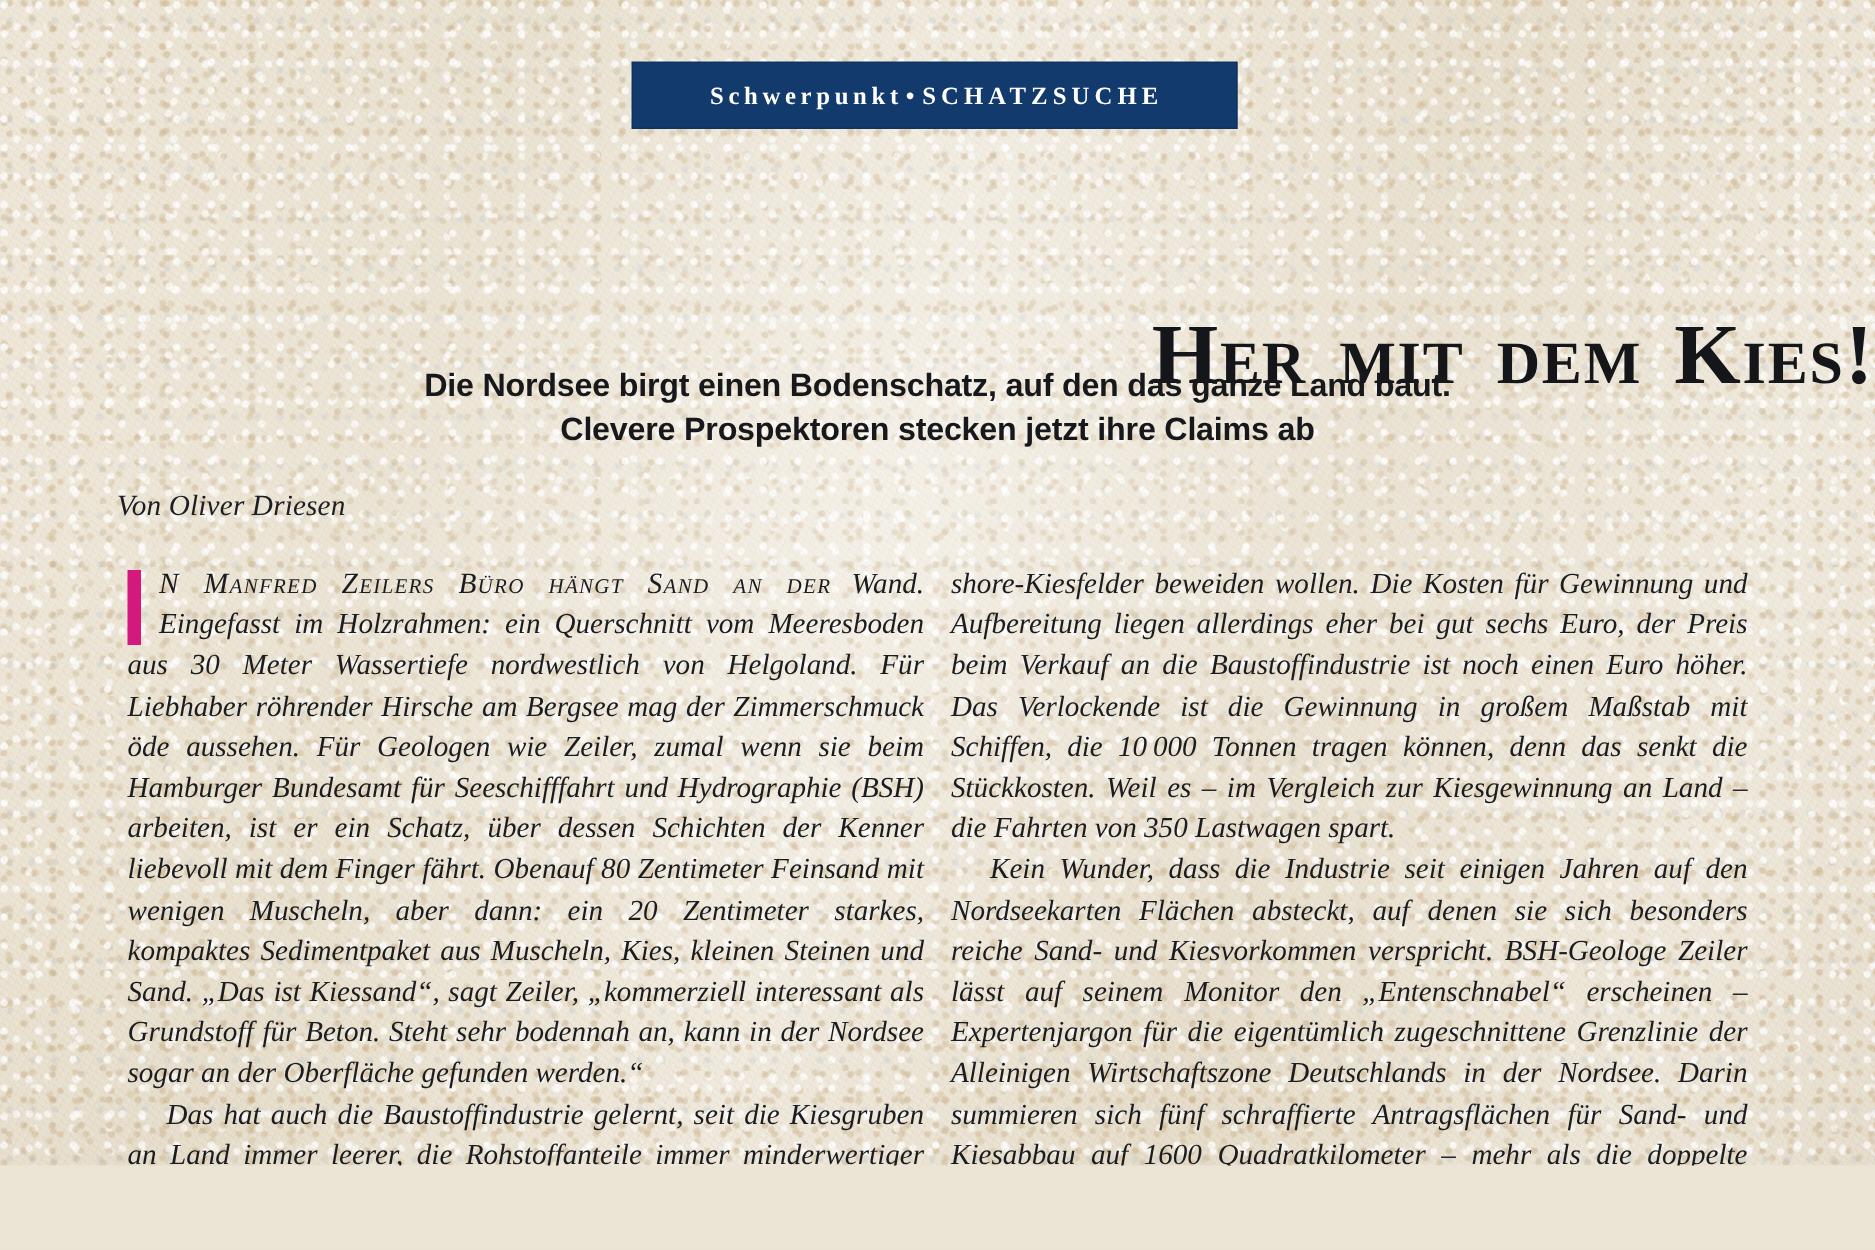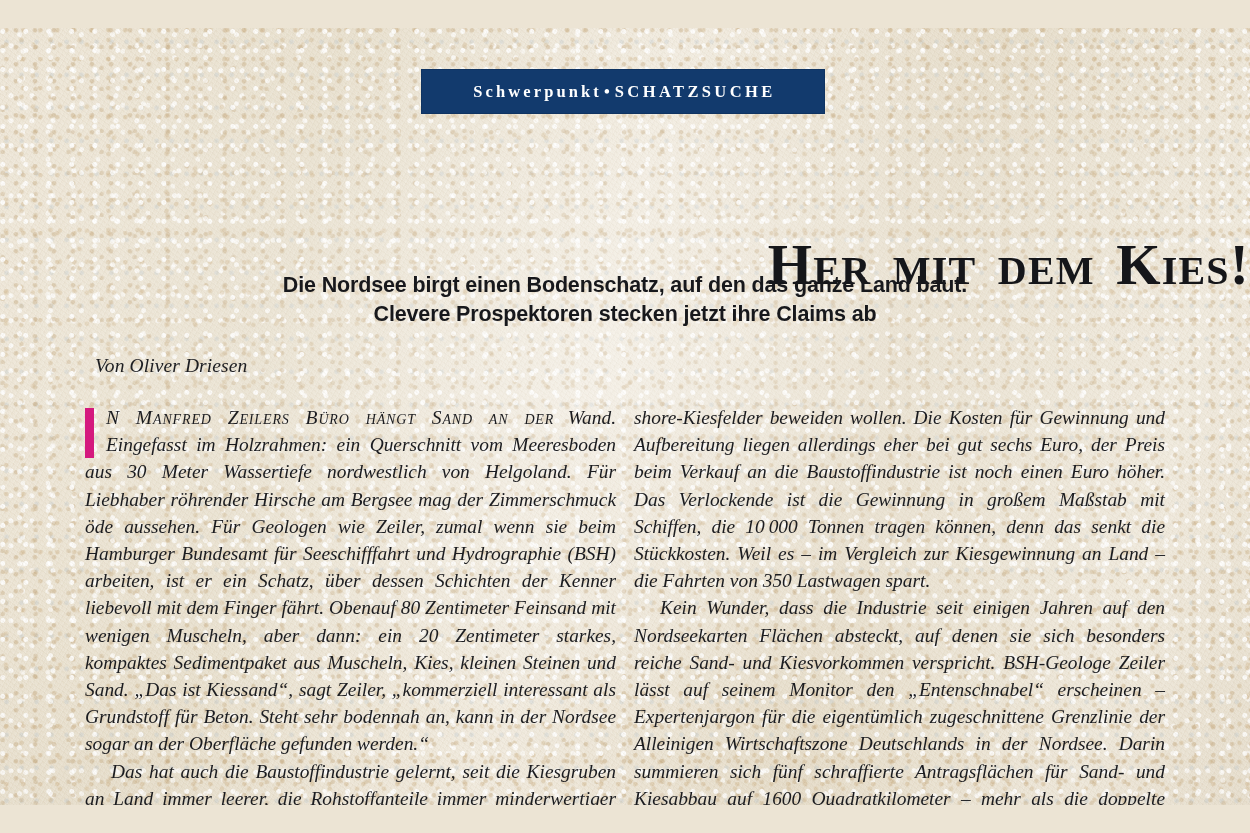--- a/index.html
+++ b/index.html
@@ -31,21 +31,20 @@
       radial-gradient(circle at 74% 63%, rgba(205,180,140,0.45) 0 1.5px, rgba(205,180,140,0) 3px),
       radial-gradient(circle at 92% 86%, rgba(255,255,255,0.6) 0 2px, rgba(255,255,255,0) 3px),
       radial-gradient(circle at 8% 91%, rgba(200,176,138,0.45) 0 1.5px, rgba(200,176,138,0) 3px),
       radial-gradient(circle at 44% 42%, rgba(186,198,206,0.35) 0 1.5px, rgba(186,198,206,0) 3px),
       linear-gradient(105deg, #efe8da 0%, #e8e0ce 24%, #f1ebdf 47%, #e6ddca 68%, #efe9dc 88%, #e9e1d1 100%);
     background-size:
       23px 19px, 17px 29px, 31px 23px, 19px 17px,
       27px 31px, 21px 25px, 29px 19px, 25px 27px,
       33px 21px, 15px 33px,
       100% 100%;
-    margin-top: 28px;
   }
   #grain {
     position: absolute;
     inset: 0;
     pointer-events: none;
     opacity: 0.5;
     background-image:
       repeating-linear-gradient(37deg, rgba(173,148,108,0.10) 0 1px, rgba(255,255,255,0.10) 1px 2px, rgba(173,148,108,0) 2px 4px),
       repeating-linear-gradient(118deg, rgba(255,255,255,0.14) 0 1px, rgba(160,139,104,0.08) 1px 2px, rgba(160,139,104,0) 2px 5px),
       repeating-linear-gradient(71deg, rgba(190,170,135,0.08) 0 1px, rgba(255,255,255,0) 1px 3px);
@@ -113,21 +112,21 @@
     line-height: 29px;
     font-weight: bold;
     color: #17181c;
     letter-spacing: -0.15px;
   }
   .dek div { white-space: nowrap; }
 
   
   .byline {
     position: absolute;
-    left: 95px;
+    left: 78px;
     top: 327px;
     font-family: "Liberation Serif", serif;
     font-style: italic;
     font-size: 19.5px;
     color: #1d1e22;
     letter-spacing: 0.1px;
   }
 
   
   .col {

